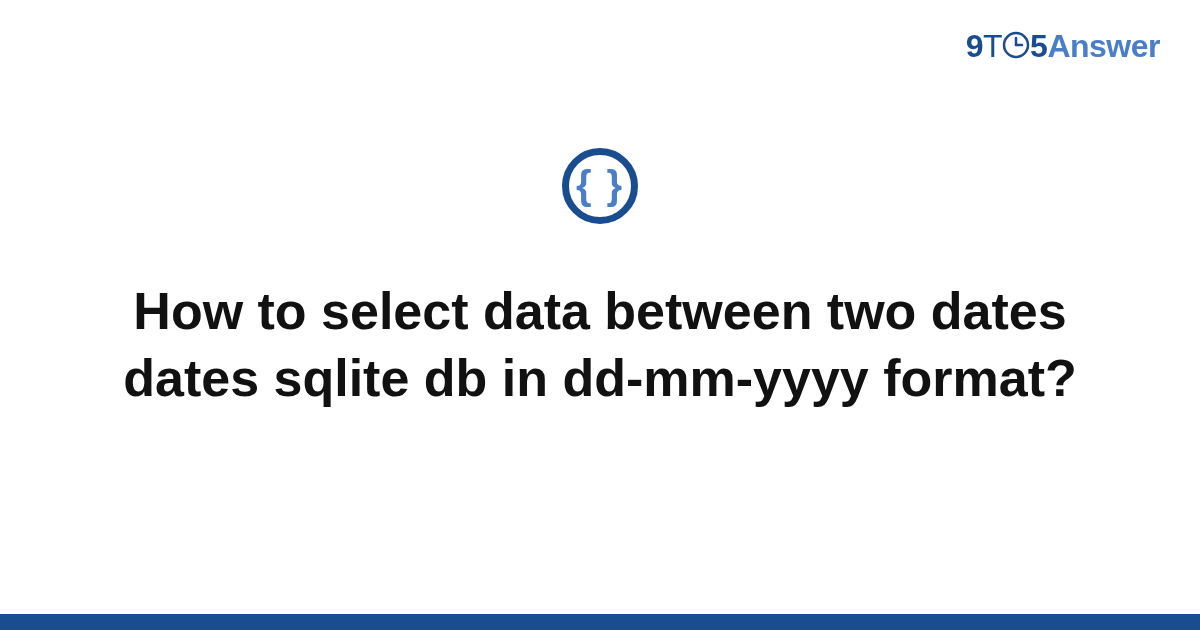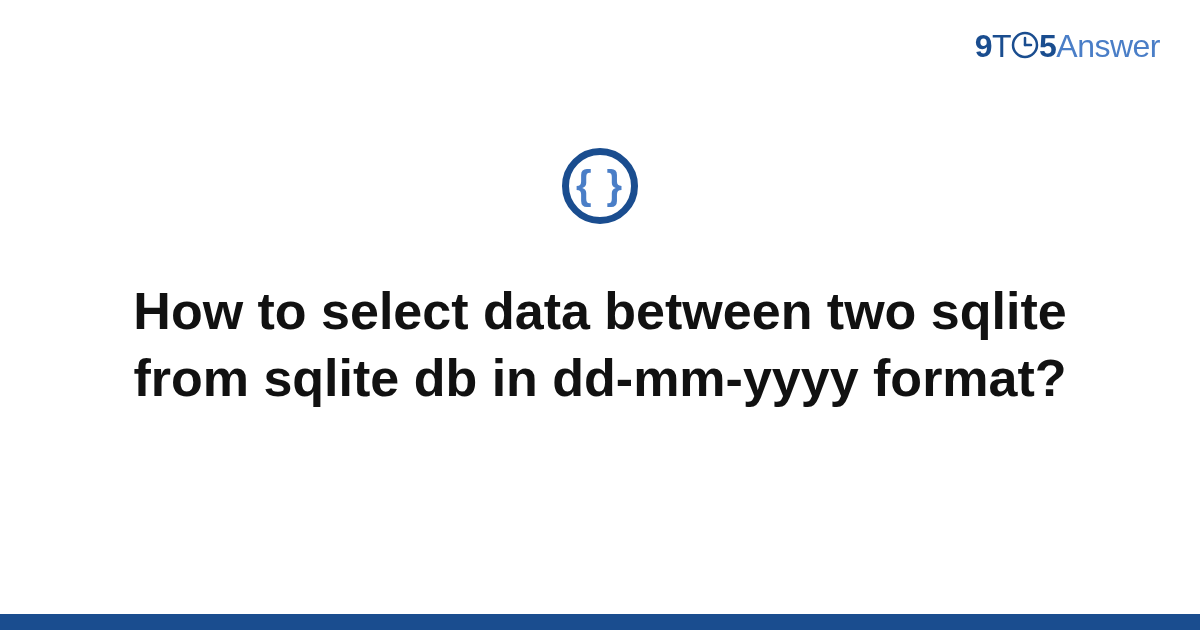--- a/index.html
+++ b/index.html
@@ -21,21 +21,21 @@
     }
     .brand .nine { color: #1a4d8f; font-weight: 700; }
     .brand .t { color: #1a4d8f; font-weight: 400; }
     .brand .clock-wrap {
       display: inline-flex;
       align-items: center;
       justify-content: center;
       vertical-align: -2px;
     }
     .brand .five { color: #1a4d8f; font-weight: 700; }
-    .brand .answer { color: #4a7ec7; font-weight: 400; }
+    .brand .answer { color: #4a7ec7; font-weight: 700; }
     .center-icon {
       position: absolute;
       top: 148px;
       left: 50%;
       transform: translateX(-50%);
       width: 76px;
       height: 76px;
       border: 7px solid #1a4d8f;
       border-radius: 50%;
       display: flex;
@@ -82,15 +82,15 @@
         <line x1="14" y1="14" x2="14" y2="7" stroke="#1a4d8f" stroke-width="2.5" stroke-linecap="round"></line>
         <line x1="14" y1="14" x2="20" y2="14" stroke="#1a4d8f" stroke-width="2.5" stroke-linecap="round"></line>
       </svg>
     </span><span class="five">5</span><span class="answer">Answer</span>
 </div>
 
 <div class="center-icon">
   <span class="braces">{ }</span>
 </div>
 
-<h1 class="title">How to select data between two sqlite from sqlite db in dd-mm-yyyy format?</h1>
+<h1 class="title">How to select data between two dates dates sqlite db in dd-mm-yyyy format?</h1>
 
 <div class="bottom-bar"></div>
 
 </body></html>

